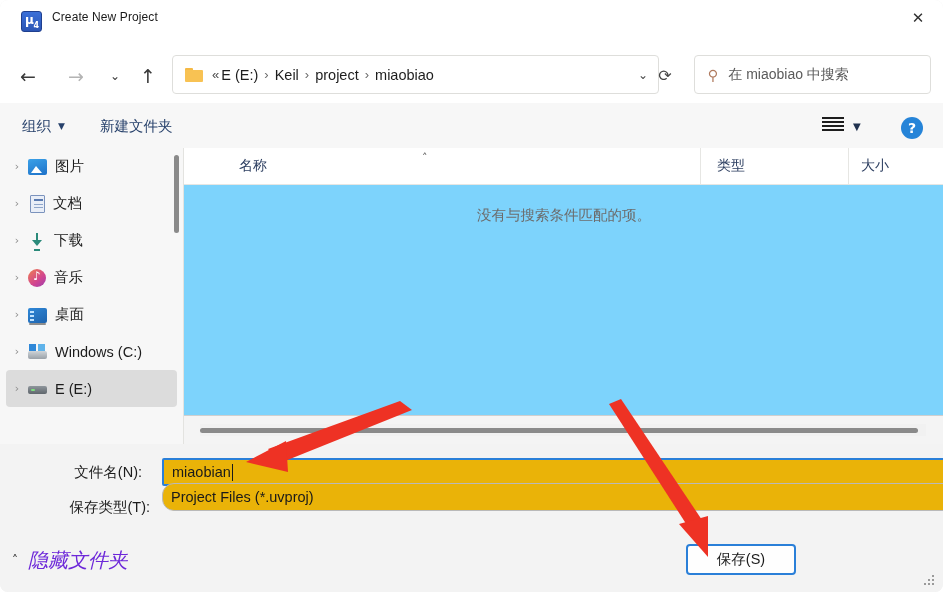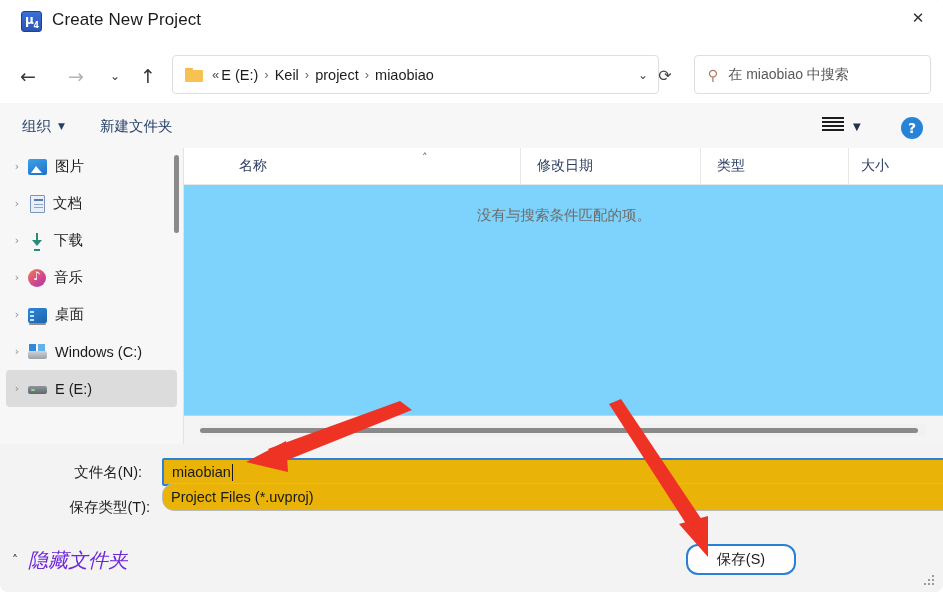--- a/index.html
+++ b/index.html
@@ -52,21 +52,21 @@
   }
   .title-icon .g2 {
     position: absolute; right: 2px; bottom: 1px;
     color: #ffffff; font-size: 8px; font-weight: bold;
     font-family: "DejaVu Sans", sans-serif;
     line-height: 8px;
   }
   .title-text {
     position: absolute;
     left: 52px; top: 10px;
-    font-size: 17px;
+    font-size: 12px;
     color: #1a1a1a;
     letter-spacing: .1px;
   }
   .close-btn {
     position: absolute;
     right: 0; top: 0;
     width: 50px; height: 36px;
     display: flex; align-items: center; justify-content: center;
     color: #303030;
     font-size: 15px;
@@ -486,21 +486,21 @@
     color: #6d28d9;
     font-style: italic;
   }
 
   .btn {
     position: absolute;
     top: 544px;
     height: 31px;
     background: #fdfdfd;
     border: 1px solid #c9c9c9;
-    border-radius: 12px;
+    border-radius: 4px;
     display: flex; align-items: center; justify-content: center;
     font-size: 14.5px;
     color: #1a1a1a;
     box-sizing: border-box;
   }
   .btn-save {
     left: 686px; width: 110px;
     border: 2px solid #2a7fd8;
     background: #fefefe;
   }
@@ -626,21 +626,20 @@
   <div class="sb-track">
     <div class="sb-thumb"></div>
   </div>
 
   <div class="filepane">
     <div class="col-header">
       <div class="col col-name">
         <span>名称</span>
         <span class="sort-caret">˄</span>
       </div>
-      <div class="col col-date">修改日期</div>
       <div class="col col-type">类型</div>
       <div class="col col-size">大小</div>
     </div>
     <div class="empty-msg">没有与搜索条件匹配的项。</div>
     <div class="hscroll-band">
       <div class="hscroll-track">
         <div class="hscroll-thumb"></div>
       </div>
     </div>
   </div>

